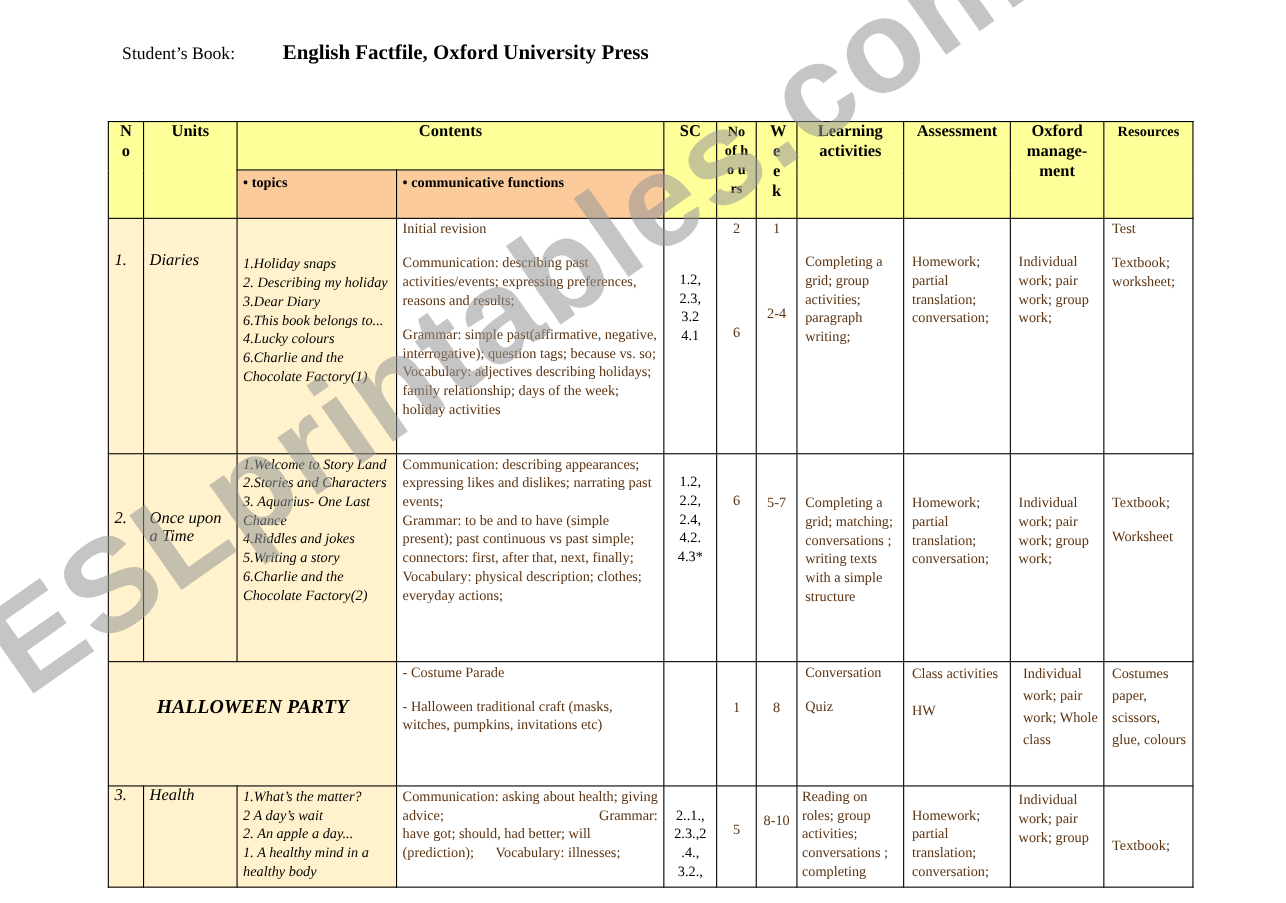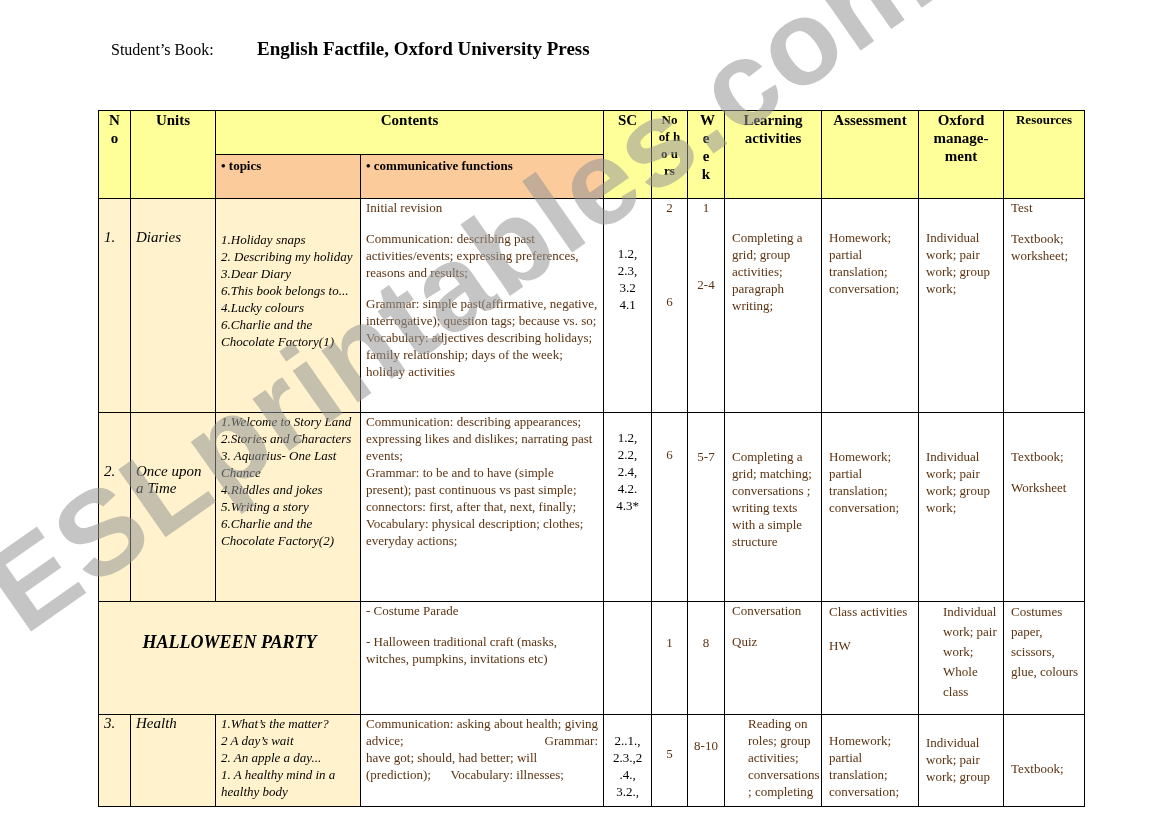--- a/index.html
+++ b/index.html
@@ -163,21 +163,21 @@
     <td class="brown" style="padding-left:7px">
       <div>Conversation</div>
       <div class="gap"></div>
       <div>Quiz</div>
     </td>
     <td class="brown" style="padding-left:7px;line-height:20px">
       <div>Class activities</div>
       <div class="gap"></div>
       <div>HW</div>
     </td>
-    <td class="brown" style="padding-left:24px;line-height:20px">Individual work; pair work; Whole class</td>
+    <td class="brown" style="padding-left:11px;line-height:20px">Individual work; pair work; Whole class</td>
     <td class="brown" style="padding-left:7px;line-height:20px">Costumes paper, scissors, glue, colours</td>
   </tr>
 
   <tr style="height:92px">
     <td class="cream num">3.</td>
     <td class="cream unit">Health</td>
     <td class="cream topics">
       <div>1.What’s the matter?</div>
       <div>2  A day’s wait</div>
       <div>2.   An apple a day...</div>
@@ -190,21 +190,21 @@
       <span>(prediction);</span>&nbsp;&nbsp;&nbsp;&nbsp;&nbsp;&nbsp;<span>Vocabulary: illnesses;</span>
     </td>
     <td class="sc" style="padding-top:17px">
       <div>2..1.,</div>
           <div>2.3.,2</div>
           <div>.4.,</div>
           <div>3.2.,</div>
     </td>
     <td class="center brown" style="padding:30px 0 0">5</td>
     <td class="center brown" style="padding:22px 4px 0">8-10</td>
-    <td class="brown" style="padding-left:23px">Reading on roles; group activities; conversations ; completing</td>
+    <td class="brown" style="padding-left:4px">Reading on roles; group activities; conversations ; completing</td>
     <td class="brown" style="padding-top:17px;padding-left:7px">Homework; partial translation; conversation;</td>
-    <td class="brown" style="padding-top:19px;padding-left:7px">Individual work; pair work; group</td>
+    <td class="brown" style="padding-top:3px;padding-left:7px">Individual work; pair work; group</td>
     <td class="brown" style="padding-top:45px;padding-left:7px">Textbook;</td>
   </tr>
 </tbody>
   </table>
 
 <div class="watermark">ESLprintables.com</div>
 
 </body></html>

